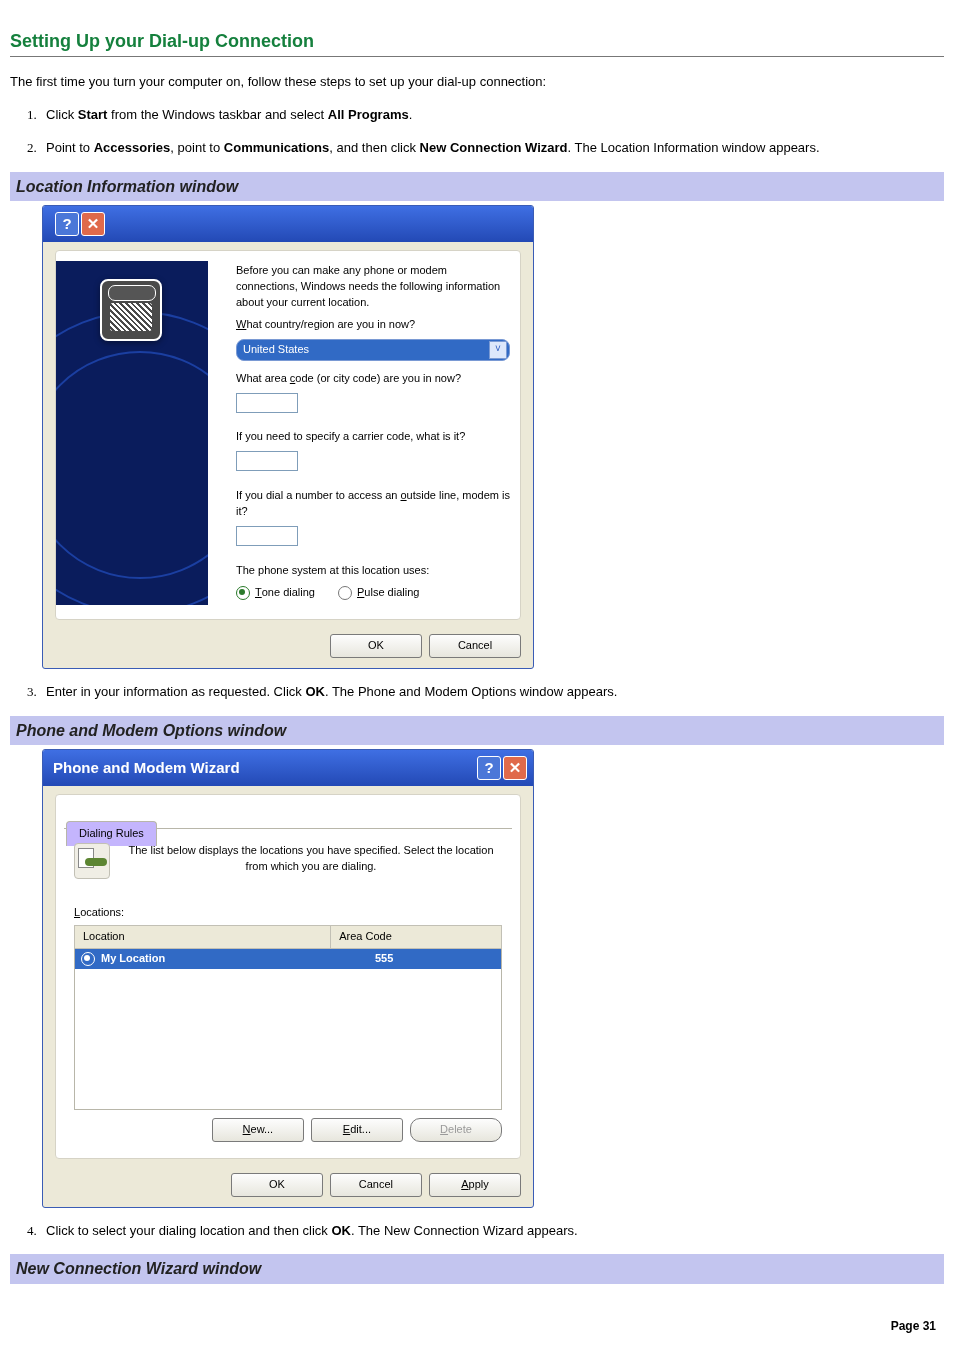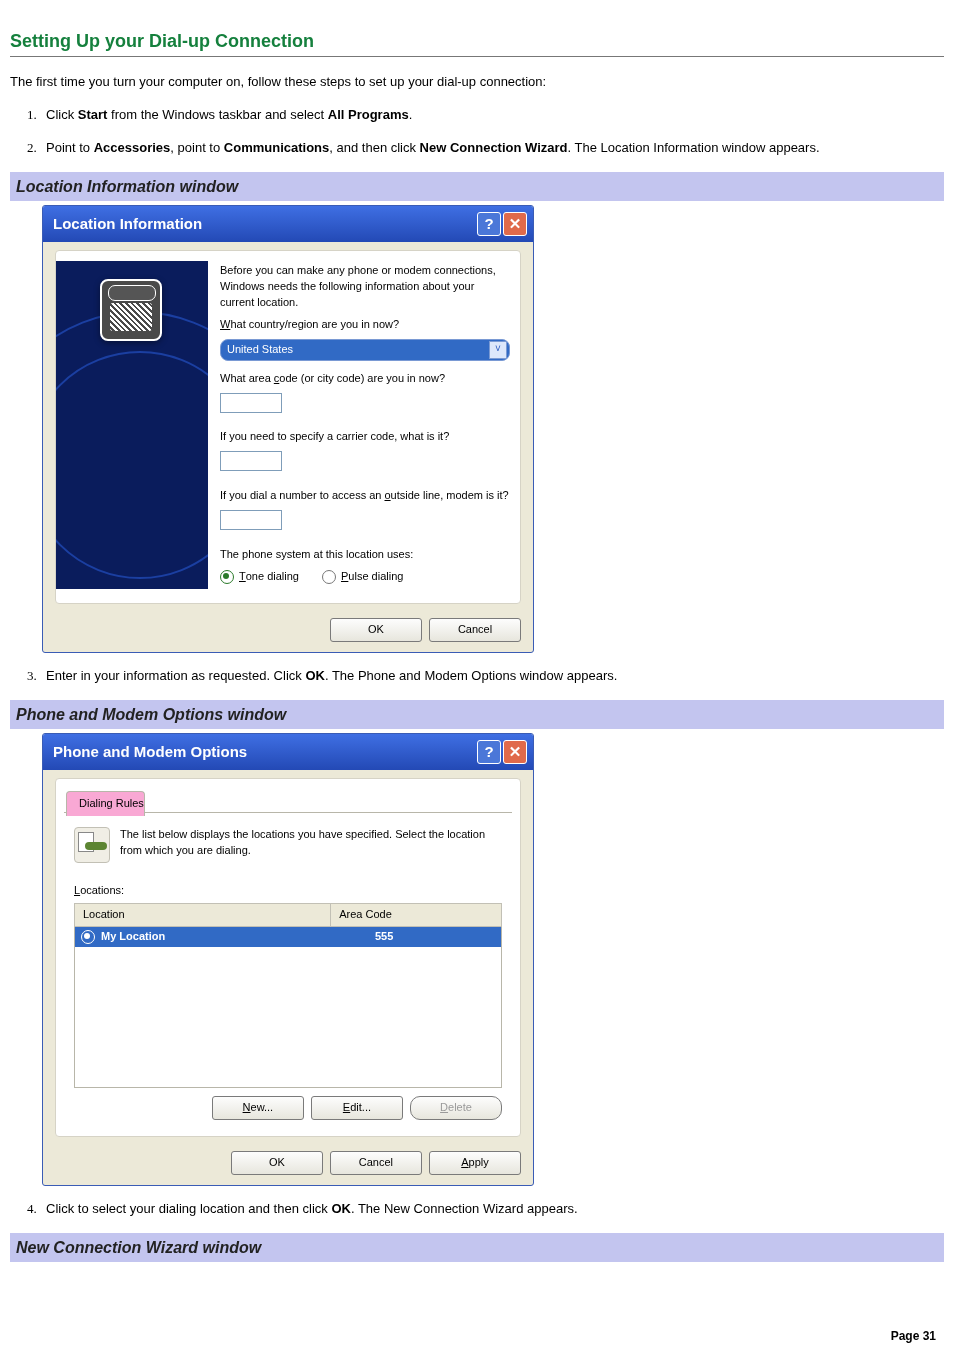--- a/index.html
+++ b/index.html
@@ -70,20 +70,21 @@
   }
   .title-help { background: #4b77d8; color: #fff; }
   .title-close { background: #e06a4b; color: #fff; }
   .dlg-body {
     background: #fff;
     border: 1px solid #d6d3c6;
     border-radius: 4px;
     margin: 8px 12px 10px 12px;
     padding: 10px 10px 14px 10px;
     display: flex;
+    gap: 16px;
   }
   .dlg-body.nopad-left { padding-left: 0; }
   .sidepic {
     width: 152px; min-height: 310px;
     background: #0a1c5c;
     margin-right: 12px;
     position: relative;
     overflow: hidden;
     flex: 0 0 auto;
   }
@@ -169,32 +170,32 @@
     border: 1px solid #d6d3c6;
     border-radius: 4px;
     margin: 8px 12px 10px 12px;
     padding: 0;
   }
   .pm-tab {
     display: inline-block;
     border: 1px solid #b8b6a9;
     border-bottom: none;
     border-radius: 4px 4px 0 0;
-    background: #f9a8d4;
-    padding: 4px 0 4px 12px;
+    background: #c4b5fd;
+    padding: 4px 12px 4px 12px;
     margin: 8px 0 0 10px;
-    position: relative; top: 4px;
+    position: relative; top: 18px;
     font-size: 11px;
   }
   .pm-panel {
     border-top: 1px solid #b8b6a9;
     margin: 0 8px 10px 8px;
     padding: 14px 10px 6px 10px;
   }
-  .pm-row { display: flex; align-items: flex-start; margin-bottom: 20px; }
+  .pm-row { display: flex; align-items: flex-start; margin-bottom: 26px; text-align: center; }
   .pm-ico {
     width: 34px; height: 34px;
     background: #f0eee5; border: 1px solid #c2c0b5; border-radius: 4px;
     margin-right: 10px; position: relative; flex: 0 0 auto;
   }
   .pm-ico::before {
     content: ""; position: absolute; left: 3px; top: 4px; width: 14px; height: 18px;
     background: #fff; border: 1px solid #888;
   }
   .pm-ico::after {
@@ -223,21 +224,21 @@
     margin-right: 6px; position: relative;
   }
   .pm-srow .dot::after {
     content: ""; position: absolute; left: 2px; top: 2px;
     width: 6px; height: 6px; border-radius: 50%; background: #fff;
   }
   .pm-srow .loc { flex: 1; font-weight: 700; }
   .pm-srow .ac { width: 120px; font-weight: 700; }
   .pm-btns { text-align: right; margin: 4px 0 0 0; }
   .page-num {
-    position: fixed; right: 18px; bottom: 6px;
+    position: fixed; right: 18px; bottom: 16px;
     font-weight: 700; font-size: 12px;
   }
 </style>
 </head>
 <body>
 
 <h2 class="page-title">Setting Up your Dial-up Connection</h2>
 
 <p class="intro">The first time you turn your computer on, follow these steps to set up your dial-up connection:</p>
 
@@ -247,21 +248,20 @@
   </li>
   <li>
     <span>Point to </span><span class="bold">Accessories</span><span>, point to </span><span class="bold">Communications</span><span>, and then click </span><span class="bold">New Connection Wizard</span><span>. The Location Information window appears.</span>
   </li>
 </ol>
 
 <div class="caption">Location Information window</div>
 
 <div class="dlg">
   <div class="dlg-title">
-    <span class="dlg-title-text">Location Information</span>
     <span class="title-btn title-help">?</span>
     <span class="title-btn title-close">✕</span>
   </div>
   <div class="dlg-body nopad-left">
     <div class="sidepic">
       <div class="globe"></div>
       <div class="phone-ico"></div>
     </div>
     <div class="loc-form">
       <div class="txt">Before you can make any phone or modem connections, Windows needs the following information about your current location.</div>
@@ -300,21 +300,21 @@
 <ol class="steps" start="3">
   <li>
     <span>Enter in your information as requested. Click </span><span class="bold">OK</span><span>. The Phone and Modem Options window appears.</span>
   </li>
 </ol>
 
 <div class="caption">Phone and Modem Options window</div>
 
 <div class="dlg">
   <div class="dlg-title">
-    <span class="dlg-title-text">Phone and Modem Options</span>
+    <span class="dlg-title-text">Phone and Modem Wizard</span>
     <span class="title-btn title-help">?</span>
     <span class="title-btn title-close">✕</span>
   </div>
   <div class="pm-body">
     <span class="pm-tab">Dialing Rules</span>
     <div class="pm-panel">
       <div class="pm-row">
         <div class="pm-ico"></div>
         <div>The list below displays the locations you have specified. Select the location from which you are dialing.</div>
       </div>

